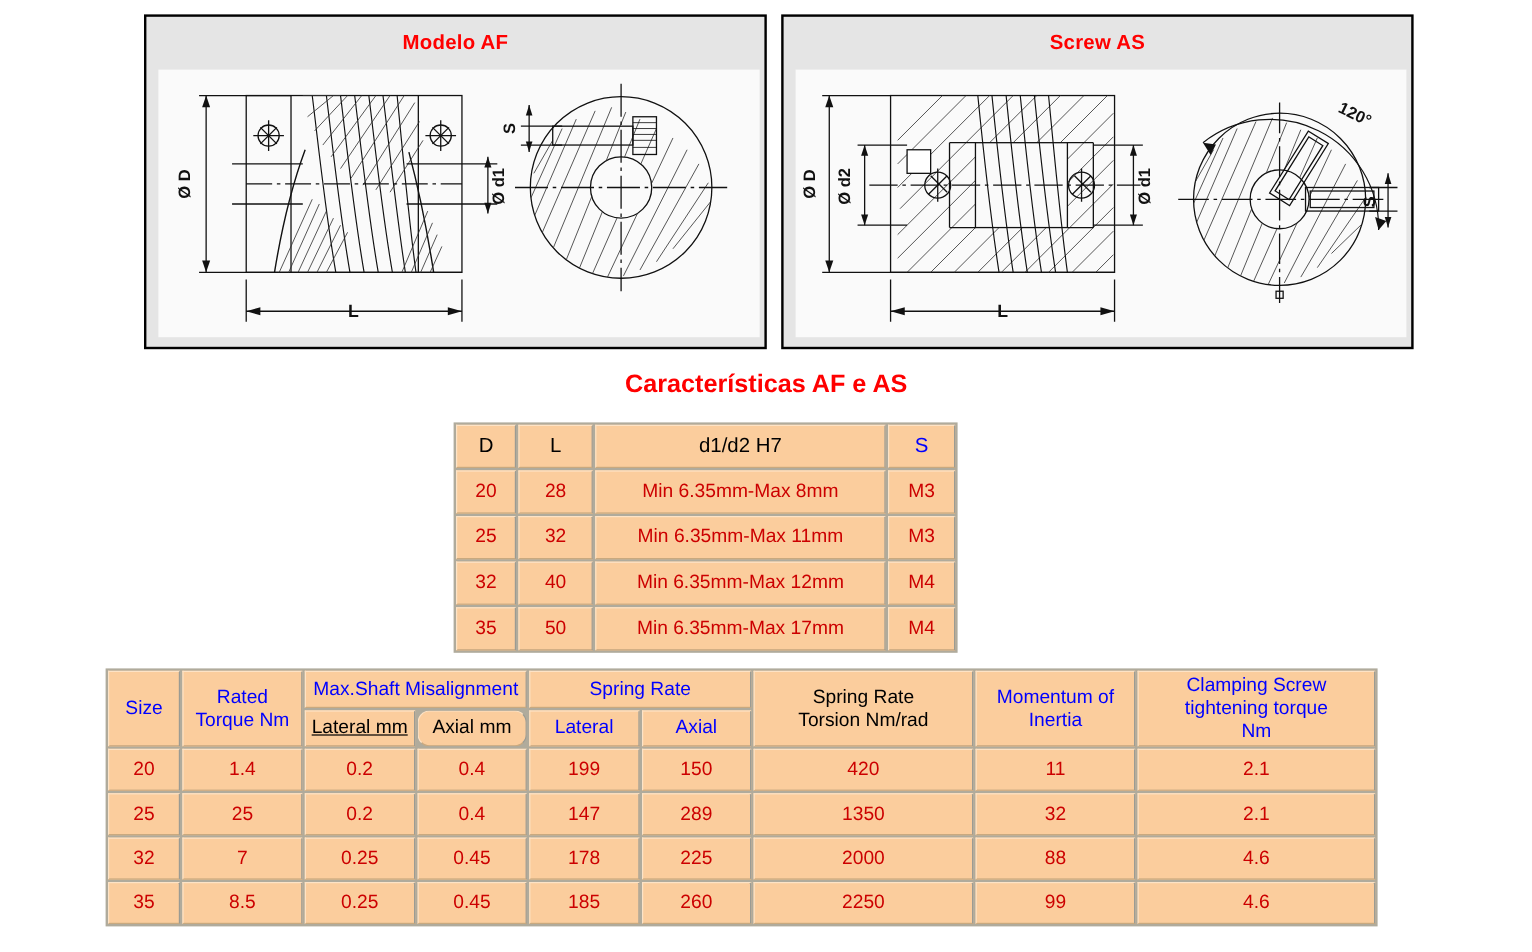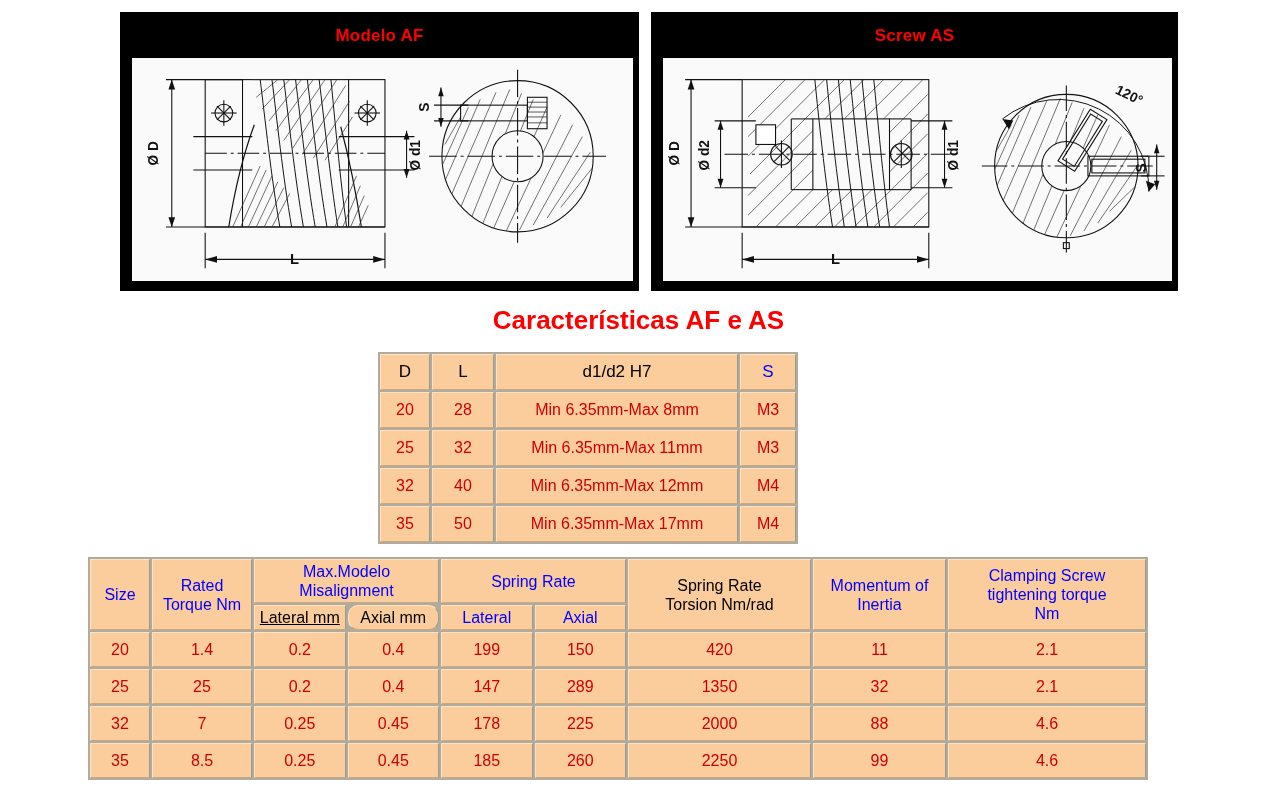--- a/index.html
+++ b/index.html
@@ -19,21 +19,21 @@
   .diagrams {
     position: absolute;
     left: 0; top: 0;
     width: 1277px;
     height: 292px;
   }
   .diagram-panel {
     position: absolute;
     top: 12px;
     border: 2px solid #000000;
-    background: #000000;
+    background: #e5e5e5;
     box-sizing: border-box;
   }
   #panel-af { left: 120px; width: 519px; height: 279px; }
   #panel-as { left: 651px; width: 527px; height: 279px; }
 
   .panel-title {
     text-align: center;
     color: #ff0000;
     font-weight: bold;
     font-size: 17px;
@@ -51,21 +51,21 @@
   .panel-canvas svg { display: block; width: 100%; height: 100%; }
 
   
   .section-heading {
     position: absolute;
     left: 0; top: 308px;
     width: 1277px;
     text-align: center;
     color: #ff0000;
     font-weight: bold;
-    font-size: 26px;
+    font-size: 21px;
     line-height: 25px;
     font-family: "Liberation Sans", sans-serif;
   }
 
   
   .xtable {
     border-collapse: separate;
     border-spacing: 2px;
     background: #b0ab9c;
     table-layout: fixed;
@@ -451,21 +451,21 @@
   </table>
 </div>
 
 <div id="spec-table-wrap">
   <table class="xtable" id="spec-table">
     <tbody>
       <tr class="hrow">
         <td class="w-size hdr-blue" rowspan="2">Size</td>
         <td class="w-torque hdr-blue" rowspan="2" style="white-space:pre-line">Rated
 Torque Nm</td>
-        <td class="hdr-blue" colspan="2">Max.Modelo Misalignment</td>
+        <td class="hdr-blue" colspan="2">Max.Shaft Misalignment</td>
         <td class="hdr-blue" colspan="2">Spring Rate</td>
         <td class="w-tors hdr-black" rowspan="2" style="white-space:pre-line">Spring Rate
 Torsion Nm/rad</td>
         <td class="w-mom hdr-blue" rowspan="2" style="white-space:pre-line">Momentum of
 Inertia</td>
         <td class="w-clamp hdr-blue" rowspan="2" style="white-space:pre-line">Clamping Screw
 tightening torque
 Nm</td>
       </tr>
       <tr class="hrow">

